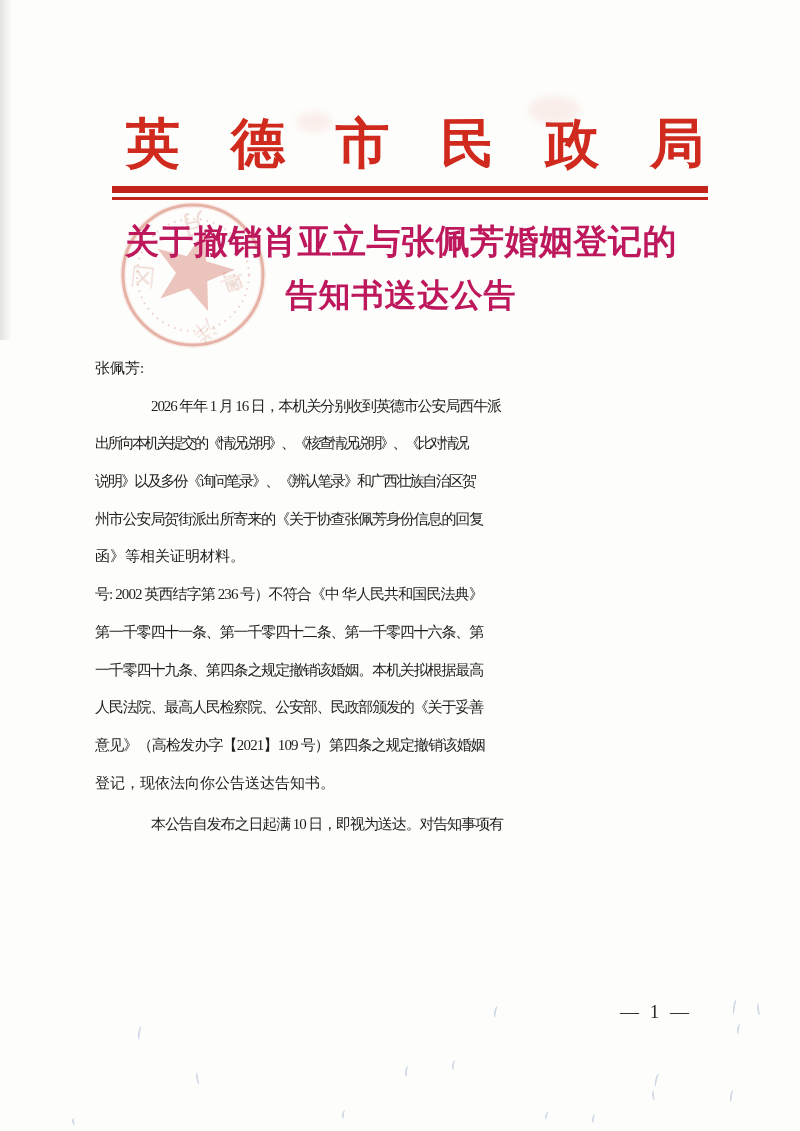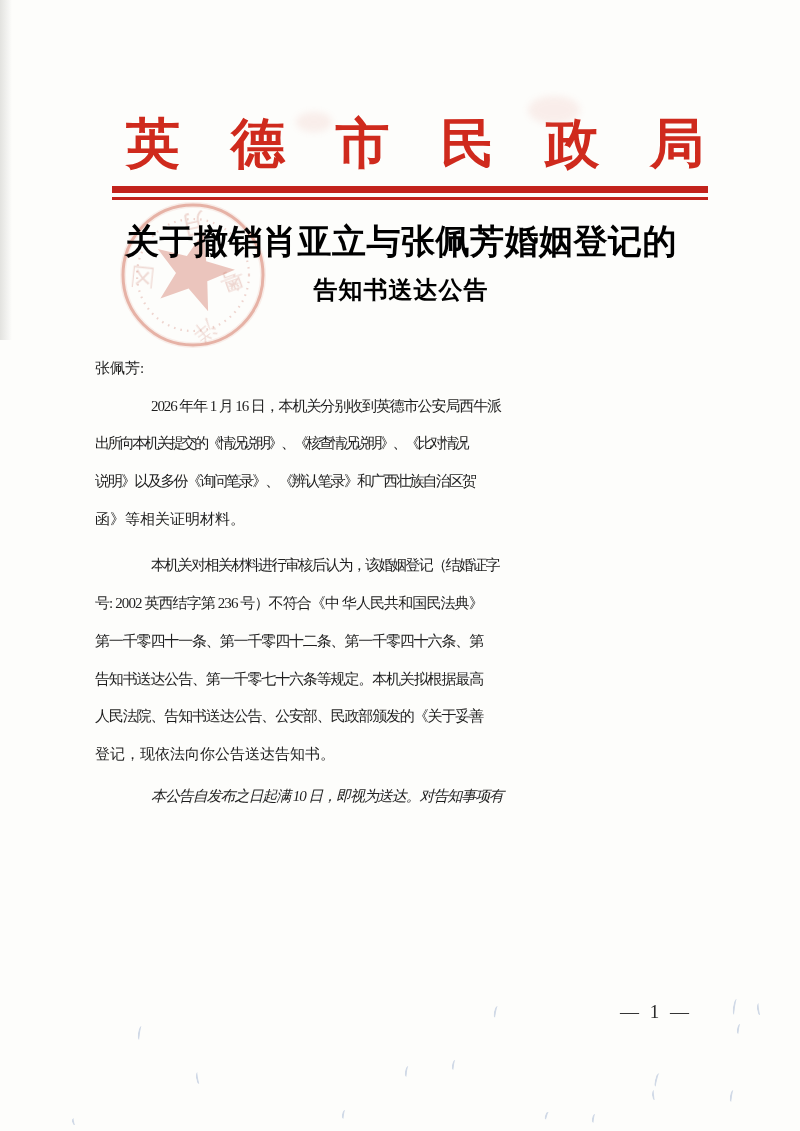--- a/index.html
+++ b/index.html
@@ -21,39 +21,39 @@
     position:absolute;left:126px;top:114px;width:578px;height:60px;
     font-size:54px;font-weight:bold;color:#cf2a1d;
     display:flex;justify-content:space-between;align-items:center;
     line-height:1;letter-spacing:0;
   }
   .rule-thick{position:absolute;left:112px;top:186px;width:596px;height:7px;background:#c2231c;}
   .rule-thin{position:absolute;left:112px;top:197px;width:596px;height:2.5px;background:#c2231c;}
   
   .title-line{
     position:absolute;left:95px;width:612px;text-align:center;
-    font-weight:bold;color:#000000;line-height:1.2;
+    font-weight:bold;color:#be185d;line-height:1.2;
   }
   .title-line.l1{top:222px;font-size:34px;letter-spacing:0.5px;}
-  .title-line.l2{top:276px;font-size:24px;letter-spacing:1px;}
+  .title-line.l2{top:276px;font-size:32px;letter-spacing:1px;}
   
   .seal{position:absolute;left:116px;top:197px;width:154px;height:158px;}
   
   .body-block{
     position:absolute;left:95px;top:350px;width:612px;
     font-size:15px;color:#1e1e1e;
   }
   .line{
     display:block;height:37.7px;line-height:37.7px;
     white-space:nowrap;overflow:visible;
   }
   .line span{display:inline-block;white-space:nowrap;}
   .indent{padding-left:56px;}
   .p2start{margin-top:9px;}
-  .p3start{margin-top:4px;font-style:italic;}
+  .p3start{margin-top:4px;}
   
   .page-number{
     position:absolute;left:620px;top:1001px;
     font-size:19px;color:#2a2a2a;letter-spacing:3px;white-space:nowrap;
   }
   
   .noise{
     position:absolute;width:3px;border-radius:60% 40% 55% 45%;
     border-left:2px solid rgba(135,158,196,0.38);
     transform:rotate(7deg);
@@ -102,27 +102,28 @@
 
   <div class="title-line l1">关于撤销肖亚立与张佩芳婚姻登记的</div>
   <div class="title-line l2">告知书送达公告</div>
 
   <div class="body-block">
     <div class="line eline"><span>张佩芳:</span></div>
 
     <div class="line jline indent"><span style="letter-spacing: -1.09848px;">2026 年年 1 月 16 日，本机关分别收到英德市公安局西牛派</span></div>
     <div class="line jline"><span style="letter-spacing: -2.6px; text-align: center;">出所向本机关提交的《情况说明》、《核查情况说明》、《比对情况</span></div>
     <div class="line jline"><span style="letter-spacing: -1.89655px; text-align: right;">说明》以及多份《询问笔录》、《辨认笔录》和广西壮族自治区贺</span></div>
+    <div class="line jline"><span style="letter-spacing: -1.14286px;">州市公安局贺街派出所寄来的《关于协查张佩芳身份信息的回复</span></div>
     <div class="line eline"><span>函》等相关证明材料。</span></div>
 
-    <div class="line jline indent p2start"><span style="letter-spacing: -1.61538px;">本机关对相关材料进行审核后认为，该婚姻登记（结婚证字</span></div>
     <div class="line jline"><span style="letter-spacing: -0.906684px;">号: 2002 英西结字第 236 号）不符合《中 华人民共和国民法典》</span></div>
     <div class="line jline"><span style="letter-spacing: -1.14286px;">第一千零四十一条、第一千零四十二条、第一千零四十六条、第</span></div>
-    <div class="line jline"><span style="letter-spacing: -1.14286px;">告知书送达公告、第一千零七十六条等规定。本机关拟根据最高</span></div>
-    <div class="line jline"><span style="letter-spacing: -1.14286px;">人民法院、告知书送达公告、公安部、民政部颁发的《关于妥善</span></div>
+    <div class="line jline"><span style="letter-spacing: -1.14286px;">一千零四十九条、第四条之规定撤销该婚姻。本机关拟根据最高</span></div>
+    <div class="line jline"><span style="letter-spacing: -1.14286px;">人民法院、最高人民检察院、公安部、民政部颁发的《关于妥善</span></div>
+    <div class="line jline"><span style="letter-spacing: -0.820312px;">意见》（高检发办字【2021】109 号）第四条之规定撤销该婚姻</span></div>
     <div class="line eline"><span>登记，现依法向你公告送达告知书。</span></div>
 
     <div class="line jline indent p3start"><span style="letter-spacing: -1.08929px;">本公告自发布之日起满 10 日，即视为送达。对告知事项有</span></div>
   </div>
 
   <div class="page-number">— 1 —</div>
 
   <div>
     <div class="noise" style="left:733px;top:999px;height:16px;"></div>
     <div class="noise" style="left:757px;top:1003px;height:12px;transform:rotate(-10deg);"></div>

